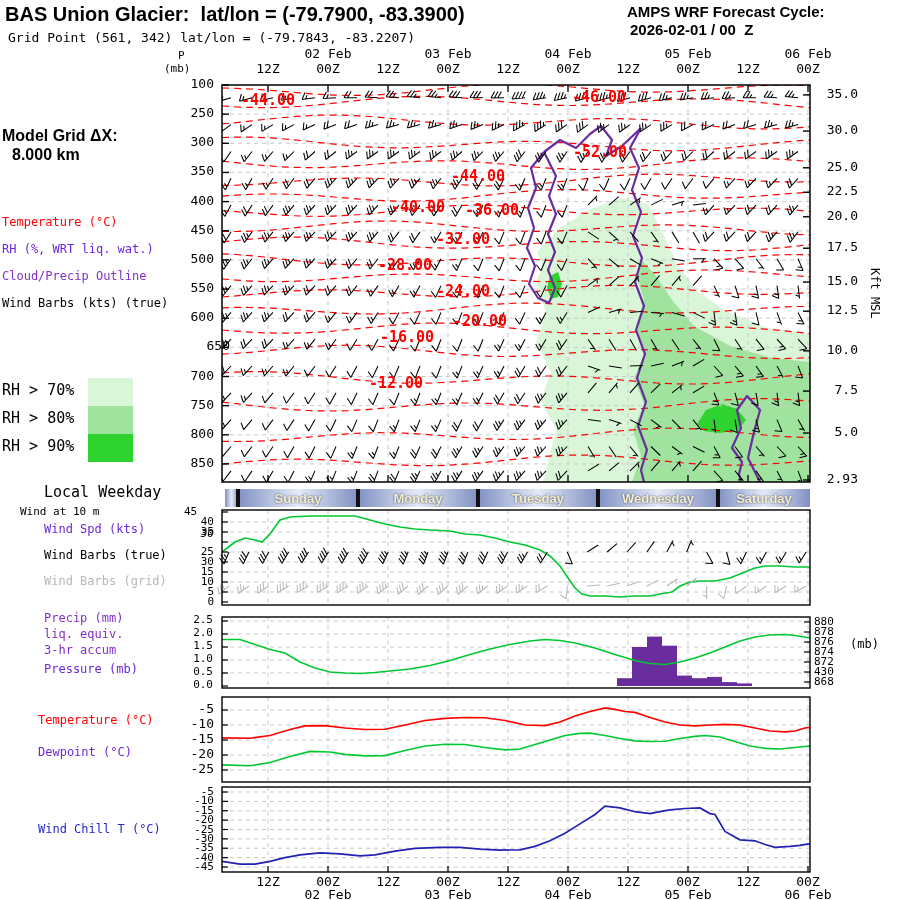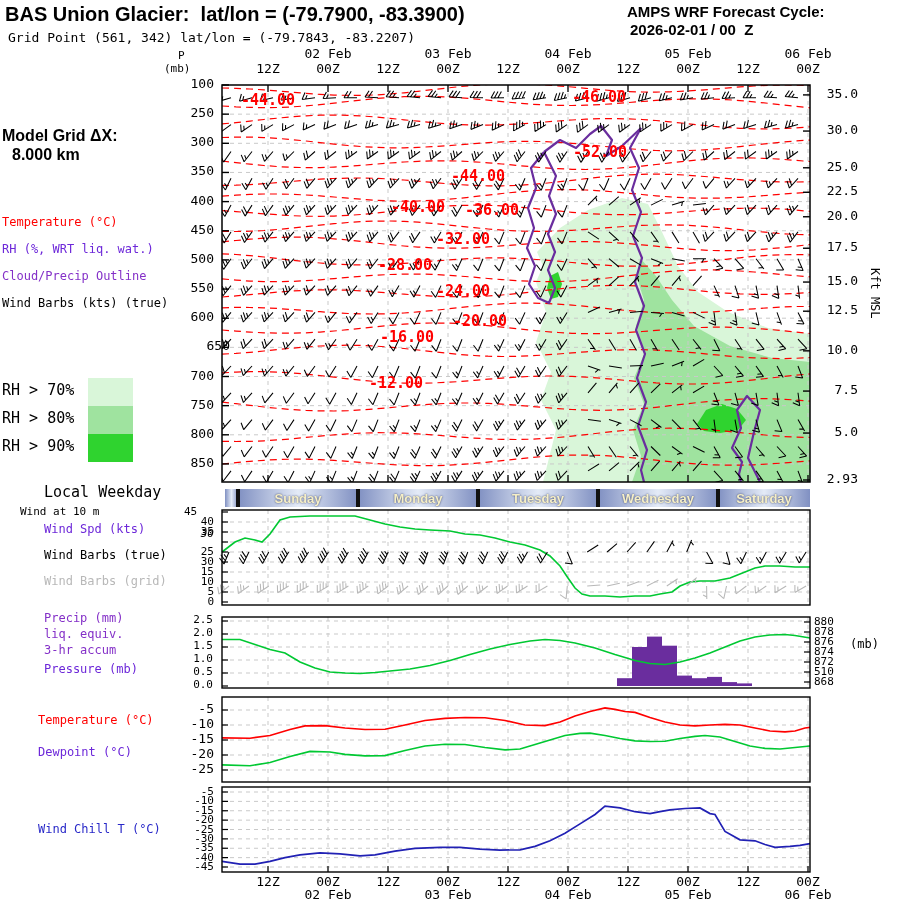--- a/index.html
+++ b/index.html
@@ -885,21 +885,21 @@
     <div class="pl m11" style="left: 183px; top: 627px; width: 30px; text-align: right;">2.0</div>
     <div class="pl m11" style="left: 183px; top: 640px; width: 30px; text-align: right;">1.5</div>
     <div class="pl m11" style="left: 183px; top: 653px; width: 30px; text-align: right;">1.0</div>
     <div class="pl m11" style="left: 183px; top: 666px; width: 30px; text-align: right;">0.5</div>
     <div class="pl m11" style="left: 183px; top: 679px; width: 30px; text-align: right;">0.0</div>
     <div class="pl m11" style="left: 814px; top: 616px; width: 30px; text-align: left;">880</div>
     <div class="pl m11" style="left: 814px; top: 626px; width: 30px; text-align: left;">878</div>
     <div class="pl m11" style="left: 814px; top: 636px; width: 30px; text-align: left;">876</div>
     <div class="pl m11" style="left: 814px; top: 646px; width: 30px; text-align: left;">874</div>
     <div class="pl m11" style="left: 814px; top: 656px; width: 30px; text-align: left;">872</div>
-    <div class="pl m11" style="left: 814px; top: 666px; width: 30px; text-align: left;">510</div>
+    <div class="pl m11" style="left: 814px; top: 666px; width: 30px; text-align: left;">430</div>
     <div class="pl m11" style="left: 814px; top: 676px; width: 30px; text-align: left;">868</div>
     <div class="pl " style="left: 184px; top: 702px; width: 30px; text-align: right;">-5</div>
     <div class="pl " style="left: 184px; top: 717px; width: 30px; text-align: right;">-10</div>
     <div class="pl " style="left: 184px; top: 732px; width: 30px; text-align: right;">-15</div>
     <div class="pl " style="left: 184px; top: 747px; width: 30px; text-align: right;">-20</div>
     <div class="pl " style="left: 184px; top: 762px; width: 30px; text-align: right;">-25</div>
     <div class="pl m11" style="left: 184px; top: 786px; width: 30px; text-align: right;">-5</div>
     <div class="pl m11" style="left: 184px; top: 795.375px; width: 30px; text-align: right;">-10</div>
     <div class="pl m11" style="left: 184px; top: 804.75px; width: 30px; text-align: right;">-15</div>
     <div class="pl m11" style="left: 184px; top: 814.125px; width: 30px; text-align: right;">-20</div>

